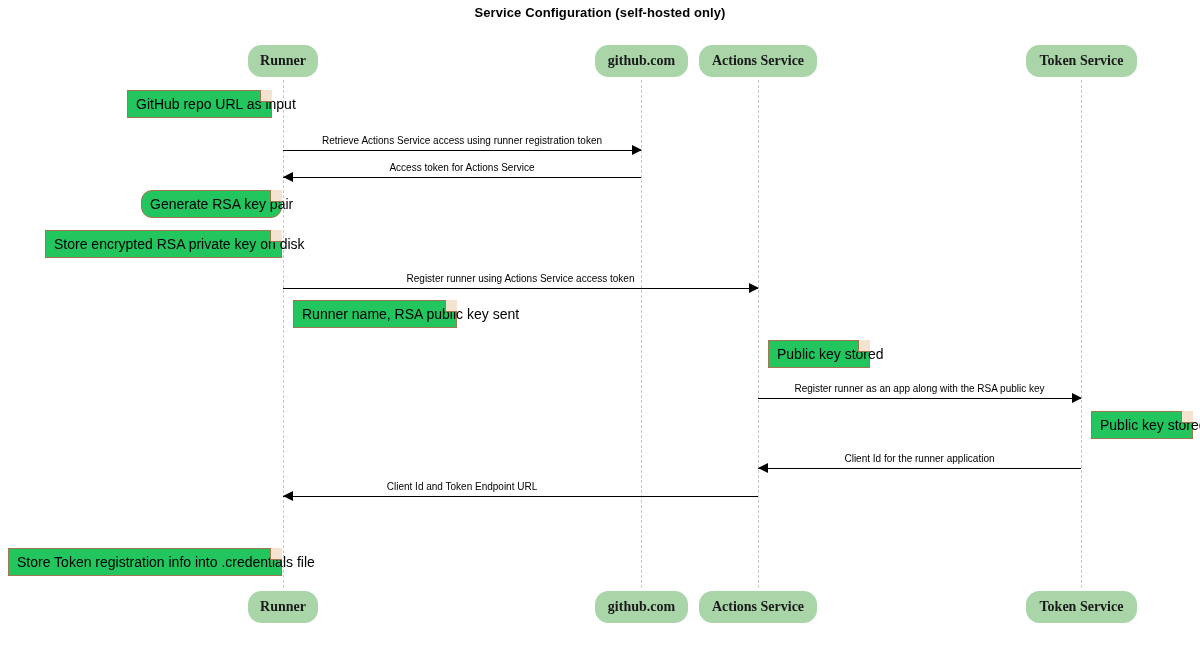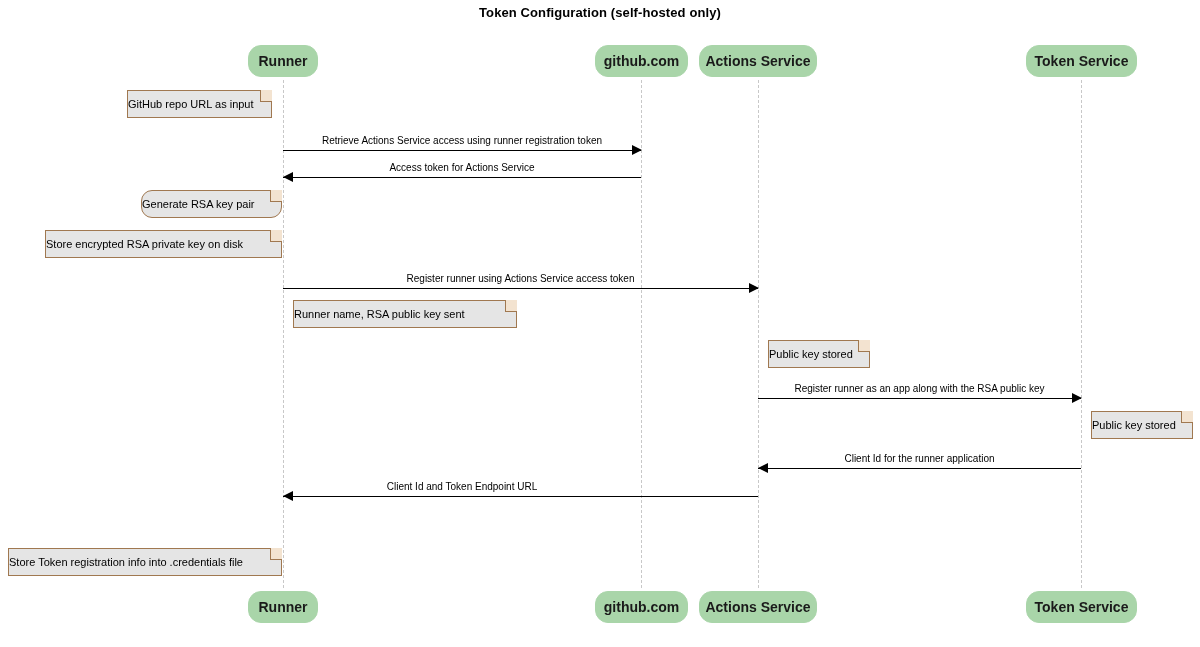--- a/index.html
+++ b/index.html
@@ -43,31 +43,33 @@
     background: #a9d5a9;
     border: 1px solid #a9d5a9;
     border-radius: 13px;
     height: 32px;
     line-height: 30px;
     text-align: center;
     font-size: 14px;
     font-weight: bold;
     color: #1a1a1a;
     white-space: nowrap;
+    font-family: Liberation Serif, serif;
   }
   .note {
     position: absolute;
     box-sizing: border-box;
-    background: #e5e5e5;
+    background: #22c55e;
     border: 1px solid #a07850;
     height: 28px;
     line-height: 26px;
-    font-size: 11px;
+    font-size: 14px;
     color: #000000;
     white-space: nowrap;
+    padding-left: 8px;
     padding-right: 14px;
   }
   .note .fold {
     position: absolute;
     right: -1px;
     top: -1px;
     width: 11px;
     height: 11px;
     background: #f3e3d0;
     border-left: 1px solid #a07850;
@@ -98,21 +100,21 @@
   }
   .arrowhead.left {
     border-right: 10px solid #000000;
   }
 </style>
 </head>
 <body>
 
 <div id="diagram-root">
 
-  <div id="diagram-title">Token Configuration (self-hosted only)</div>
+  <div id="diagram-title">Service Configuration (self-hosted only)</div>
 
   <div class="lifeline" style="left:283px;"></div>
   <div class="lifeline" style="left:641px;"></div>
   <div class="lifeline" style="left:758px;"></div>
   <div class="lifeline" style="left:1081px;"></div>
 
   <div class="participant" style="left:248px; top:45px; width:70px;">Runner</div>
   <div class="participant" style="left:595px; top:45px; width:93px;">github.com</div>
   <div class="participant" style="left:699px; top:45px; width:118px;">Actions Service</div>
   <div class="participant" style="left:1026px; top:45px; width:111px;">Token Service</div>
@@ -142,21 +144,21 @@
 
   <div class="note" style="left:45px; top:230px; width:237px;">
     <span class="fold"></span>
     <span>Store encrypted RSA private key on disk</span>
   </div>
 
   <div class="msg-label" style="left:283px; top:272px; width:475px;">Register runner using Actions Service access token</div>
   <div class="msg-line" style="left:283px; top:288px; width:475px;"></div>
   <div class="arrowhead right" style="left:749px; top:283px;"></div>
 
-  <div class="note" style="left:293px; top:300px; width:224px;">
+  <div class="note" style="left:293px; top:300px; width:164px;">
     <span class="fold"></span>
     <span>Runner name, RSA public key sent</span>
   </div>
 
   <div class="note" style="left:768px; top:340px; width:102px;">
     <span class="fold"></span>
     <span>Public key stored</span>
   </div>
 
   <div class="msg-label" style="left:758px; top:382px; width:323px;">Register runner as an app along with the RSA public key</div>

